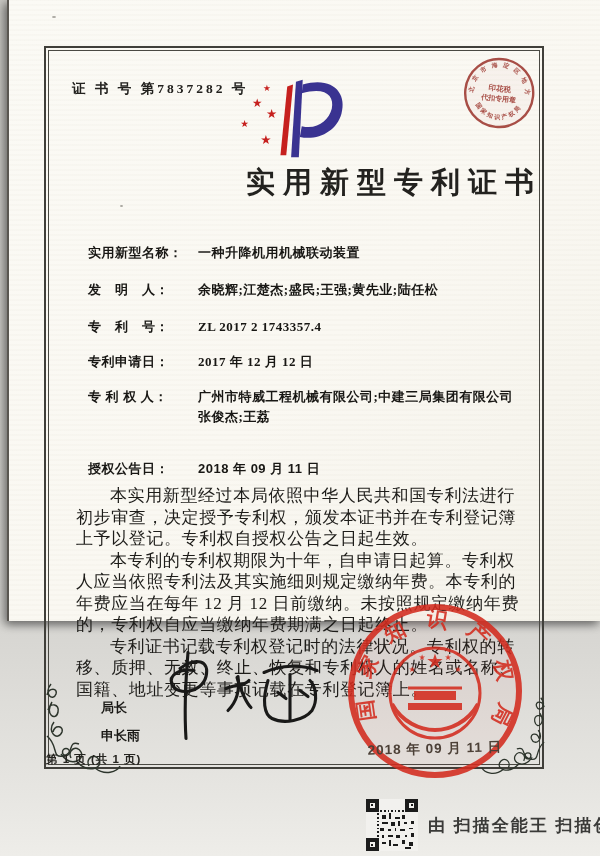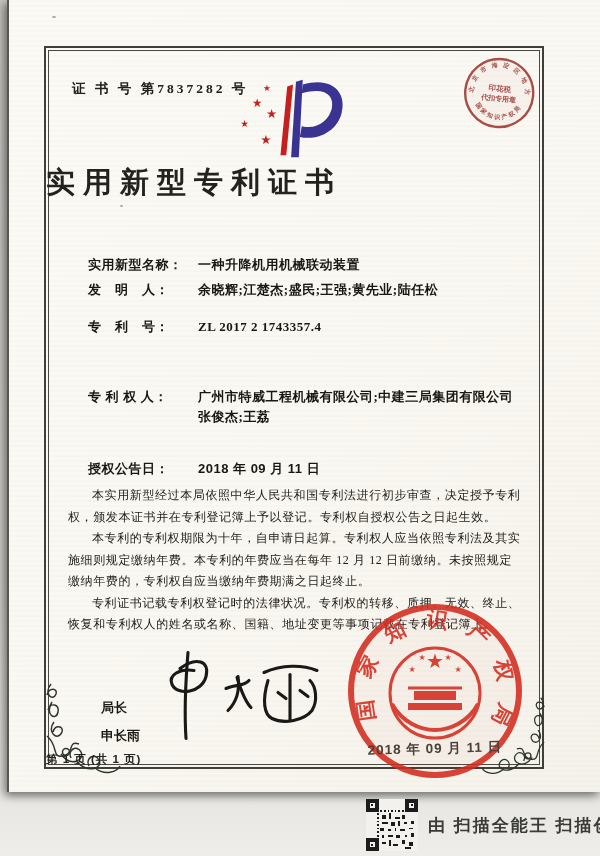--- a/index.html
+++ b/index.html
@@ -3,55 +3,55 @@
 <meta charset="utf-8">
 <style>
   * { margin:0; padding:0; box-sizing:border-box; }
   html,body { background:#9b9a96; }
   .canvas {
     position:relative; width:600px; height:856px; overflow:hidden;
     background:linear-gradient(180deg,#c9c8c3 0%, #d4d3cf 70%, #e7e6e2 93%, #eeede9 100%);
     font-family:"Liberation Sans", sans-serif;
   }
   .paper {
-    position:absolute; left:7px; top:0; width:593px; height:792px;
+    position:absolute; left:7px; top:0; width:593px; height:621px;
     background:
       repeating-linear-gradient(0deg, rgba(190,185,165,.05) 0 2px, rgba(255,255,255,0) 2px 5px),
       linear-gradient(135deg,#fbfaf5 0%, #faf8f2 55%, #f4f2ea 100%);
     border-left:2px solid #5a5751;
     box-shadow:-4px 3px 9px rgba(0,0,0,.35), 0 4px 8px rgba(0,0,0,.25);
   }
   .frame {
     position:absolute; left:35px; top:46px; width:500px; height:723px;
     border:2px solid #403f3a;
   }
   .frame-inner { position:absolute; inset:2px; border:1px solid #4a4943; pointer-events:none; }
   .cert-no {
     position:absolute; left:26px; top:32px;
     font-family:"Liberation Serif", serif; font-size:13.5px; font-weight:700;
     letter-spacing:3px; color:#22211e;
   }
   .logo { position:absolute; left:50%; top:24px; transform:translateX(-50%); }
   .title {
-    position:absolute; top:115px; left:0; width:100%; text-align:left;
+    position:absolute; top:115px; left:0; width:100%; text-align:right;
     font-family:"Liberation Serif", serif; font-size:29px; font-weight:700;
     letter-spacing:8px; color:#23221f;
   }
   .field {
     position:absolute; left:42px; right:22px; display:flex; align-items:flex-start;
     font-size:13px; font-weight:600; color:#181714; letter-spacing:.5px; line-height:18px;
   }
   .field .lbl { flex:none; width:110px; }
   .field .val { flex:1;font-family:Liberation Serif, serif; }
   .val2 { margin-top:2px; }
   .addr2 { margin-left:-47px; margin-top:2px; }
   .grant-right { position:absolute; left:246px; top:0; display:flex; }
   .paras {
-    position:absolute; left:22px; right:20px; top:437px;
-    font-family:"Liberation Serif", serif; font-size:12px; line-height:21.5px;
+    position:absolute; left:30px; right:20px; top:437px;
+    font-family:"Liberation Serif", serif; font-size:17px; line-height:21.5px;
     color:#1d1c19; letter-spacing:.6px;
   }
   .paras p { text-indent:2em; }
   .director { position:absolute; left:46px; top:646px; font-size:13px; font-weight:600; color:#1b1a17; line-height:28px;margin-left:9px; }
   .signature { position:absolute; left:106px; top:596px; }
   .page-info { position:absolute; top:704px; left:0; width:100%; text-align:left; font-size:11.5px; font-weight:600; color:#24231f; letter-spacing:1px; }
   .main-seal { position:absolute; left:294px; top:548px; opacity:.88; }
   .seal-date {
     position:absolute; left:296px; top:692px; width:186px; text-align:center;
     font-size:13.5px; font-weight:700; color:#4c4037; letter-spacing:1px; transform:rotate(-1.5deg);
@@ -84,31 +84,35 @@
           <text x="9" y="57" font-size="10" fill="#c6201e" text-anchor="middle">★</text>
           <text x="31" y="74" font-size="13" fill="#c6201e" text-anchor="middle">★</text>
           <polygon points="53,15 59,13 52,86 46,86" fill="#c6201e"></polygon>
           <polygon points="62,10 69,8 65,88 57,88" fill="#3a3391"></polygon>
           <path d="M69,13 C100,4 115,22 109,43 C104,61 85,71 66,67 L68,56 C84,60 96,50 99,38 C102,24 92,15 68,22 Z" fill="#3a3391"></path>
         </svg>
       </div>
 
       <div class="title">实用新型专利证书</div>
 
-      <div class="field" style="top:208px">
+      <div class="field" style="top:196px">
         <span class="lbl">实用新型名称：</span>
         <span class="val">一种升降机用机械联动装置</span>
       </div>
       <div class="field" style="top:233px">
         <span class="lbl">发　明　人：</span>
         <span class="val">余晓辉;江楚杰;盛民;王强;黄先业;陆任松</span>
       </div>
       <div class="field" style="top:270px">
         <span class="lbl">专　利　号：</span>
         <span class="val">ZL 2017 2 1743357.4</span>
+      </div>
+      <div class="field" style="top:305px">
+        <span class="lbl">专利申请日：</span>
+        <span class="val">2017 年 12 月 12 日</span>
       </div>
       <div class="field" style="top:340px">
         <span class="lbl">专 利 权 人：</span>
         <span class="val">
           <span>广州市特威工程机械有限公司;中建三局集团有限公司</span>
           <div class="val2">张俊杰;王荔</div>
         </span>
       </div>
       <div class="field" style="top:412px">
         <span class="lbl">授权公告日：</span>

